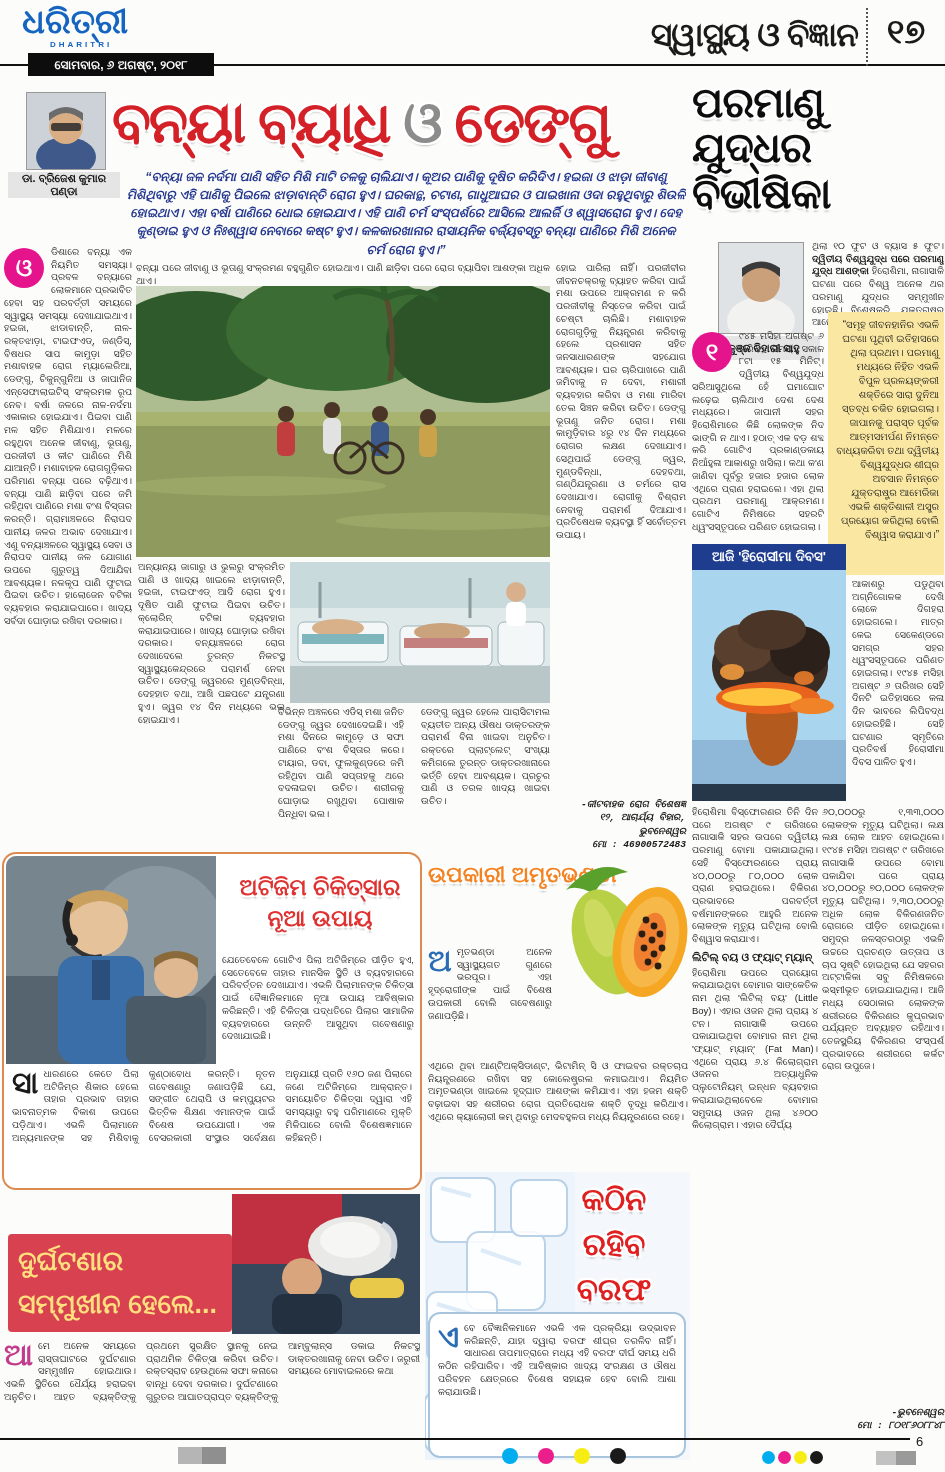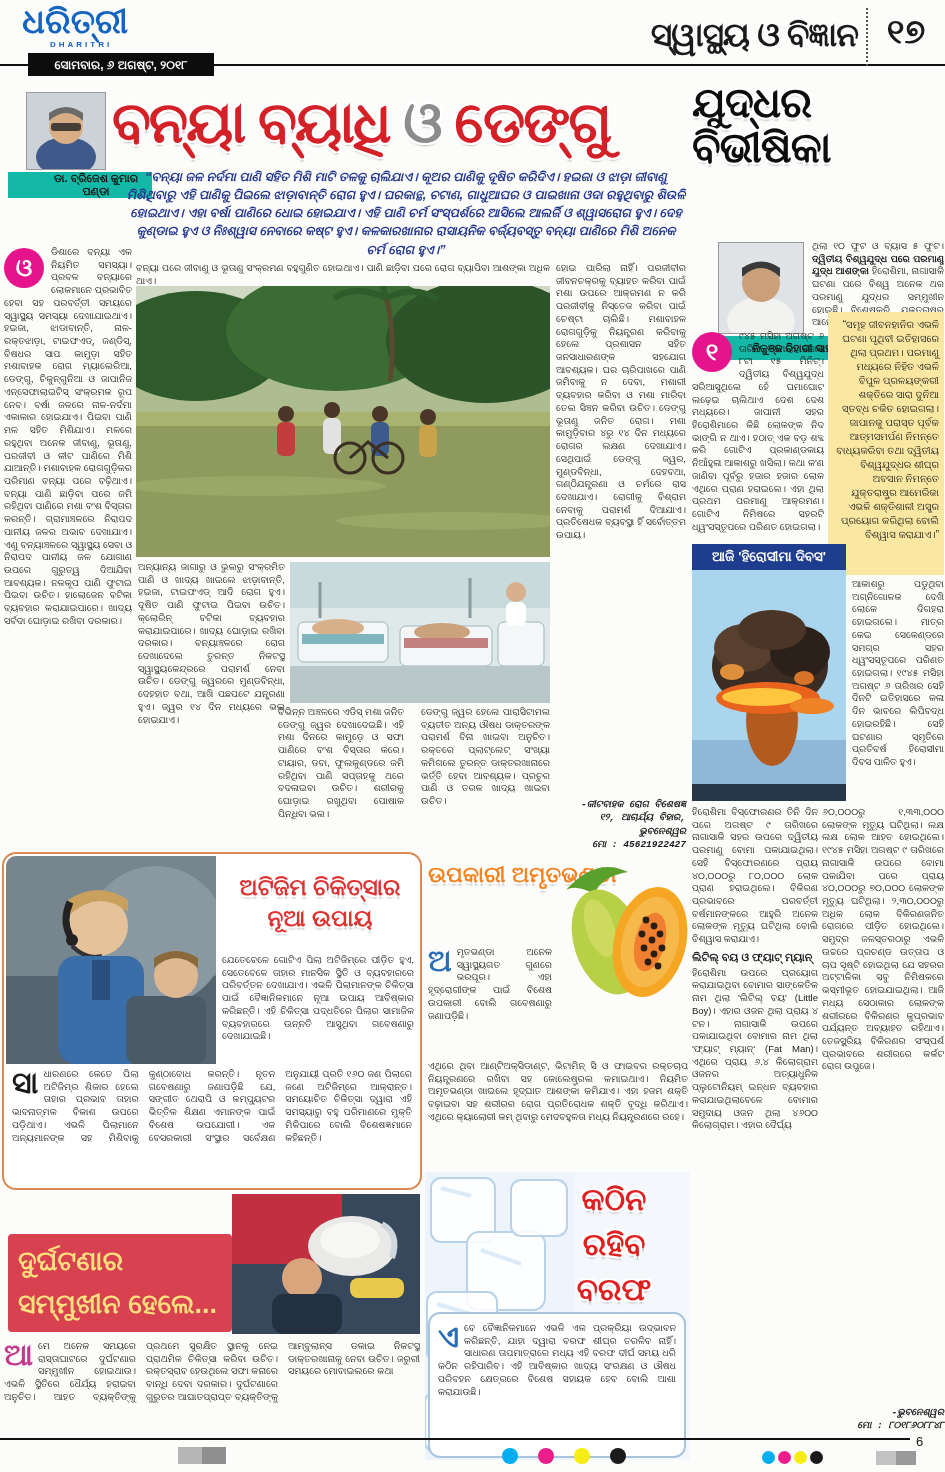--- a/index.html
+++ b/index.html
@@ -2,22 +2,22 @@
 <html><head>
 <meta charset="utf-8">
 <style>
   html,body{margin:0;padding:0;background:#e8e8e4;}
   .page{position:relative;width:945px;height:1472px;background:#fcfcfa;overflow:hidden;
         font-family:"Liberation Sans",sans-serif;color:#1a1a1a;}
   .abs{position:absolute;}
   .body{font-size:9.5px;line-height:1.34;text-align:justify;overflow:hidden;}
   .b{font-weight:bold;}
   .i{font-style:italic;}
-  .caption{background:#14b8a6;color:#111;font-weight:bold;font-size:11px;
-           display:flex;align-items:center;justify-content:center;text-align:center;padding-left:32px;}
+  .caption{background:#e5e5e5;color:#111;font-weight:bold;font-size:11px;
+           display:flex;align-items:center;justify-content:center;text-align:center;}
   .dropcircle{float:left;width:40px;height:40px;border-radius:50%;background:#e5148c;
               color:#fff;font-weight:bold;font-size:24px;text-align:center;line-height:40px;
               margin:2px 7px 2px 0;}
   .dropplain{float:left;font-size:30px;font-weight:bold;line-height:.95;margin:1px 5px 0 0;}
   .outline-w{text-shadow:-2px -2px 0 #fff,2px -2px 0 #fff,-2px 2px 0 #fff,2px 2px 0 #fff,
              0 3px 2px rgba(0,0,0,.25);}
   .ph{overflow:hidden;background:#ccc;}
   .ph svg{display:block;}
   .byline{font-weight:bold;font-style:italic;text-align:right;font-size:9.5px;line-height:1.4;font-family:Liberation Mono, monospace;}
   .dot{display:inline-block;border-radius:50%;vertical-align:middle;}
@@ -111,25 +111,26 @@
   </div>
 
   <div class="abs body" style="left:278px;top:706px;width:126px;height:139px;">ବିଭିନ୍ନ ଅଞ୍ଚଳରେ ଏଡିସ୍ ମଶା ଜନିତ ଡେଙ୍ଗୁ ଜ୍ୱର ଦେଖାଦେଇଛି। ଏହି ମଶା ଦିନରେ କାମୁଡ଼େ ଓ ସଫା ପାଣିରେ ବଂଶ ବିସ୍ତାର କରେ। ଟାୟାର, ଡବା, ଫୁଲକୁଣ୍ଡରେ ଜମି ରହିଥିବା ପାଣି ସପ୍ତାହକୁ ଥରେ ବଦଳାଇବା ଉଚିତ। ଶରୀରକୁ ଘୋଡ଼ାଇ ରଖୁଥିବା ପୋଷାକ ପିନ୍ଧିବା ଭଲ।</div>
   <div class="abs body" style="left:421px;top:706px;width:129px;height:139px;">ଡେଙ୍ଗୁ ଜ୍ୱର ହେଲେ ପାରାସିଟାମଲ ବ୍ୟତୀତ ଅନ୍ୟ ଔଷଧ ଡାକ୍ତରଙ୍କ ପରାମର୍ଶ ବିନା ଖାଇବା ଅନୁଚିତ। ରକ୍ତରେ ପ୍ଲାଟ୍‌ଲେଟ୍ ସଂଖ୍ୟା କମିଗଲେ ତୁରନ୍ତ ଡାକ୍ତରଖାନାରେ ଭର୍ତ୍ତି ହେବା ଆବଶ୍ୟକ। ପ୍ରଚୁର ପାଣି ଓ ତରଳ ଖାଦ୍ୟ ଖାଇବା ଉଚିତ।</div>
 
   <div class="abs" style="left:556px;top:262px;width:130px;height:584px;">
     <div class="body" style="height:536px;">ହୋଇ ପାରିଲା ନାହିଁ। ପରଜୀବୀର ଜୀବନଚକ୍ରକୁ ବ୍ୟାହତ କରିବା ପାଇଁ ମଶା ଉପରେ ଆକ୍ରମଣ ନ କରି ପରଜୀବୀକୁ ନିସ୍ତେଜ କରିବା ପାଇଁ ଚେଷ୍ଟା ଚାଲିଛି। ମଶାବାହକ ରୋଗଗୁଡ଼ିକୁ ନିୟନ୍ତ୍ରଣ କରିବାକୁ ହେଲେ ପ୍ରଶାସନ ସହିତ ଜନସାଧାରଣଙ୍କ ସହଯୋଗ ଆବଶ୍ୟକ। ଘର ଚାରିପାଖରେ ପାଣି ଜମିବାକୁ ନ ଦେବା, ମଶାରୀ ବ୍ୟବହାର କରିବା ଓ ମଶା ମାରିବା ତେଲ ସିଞ୍ଚନ କରିବା ଉଚିତ। ଡେଙ୍ଗୁ ଭୂତାଣୁ ଜନିତ ରୋଗ। ମଶା କାମୁଡ଼ିବାର ୪ରୁ ୧୪ ଦିନ ମଧ୍ୟରେ ରୋଗର ଲକ୍ଷଣ ଦେଖାଯାଏ। ସେଥିପାଇଁ ଡେଙ୍ଗୁ ଜ୍ୱର, ମୁଣ୍ଡବିନ୍ଧା, ଦେହବଥା, ଗଣ୍ଠିଯନ୍ତ୍ରଣା ଓ ଚର୍ମରେ ରାସ ଦେଖାଯାଏ। ରୋଗୀକୁ ବିଶ୍ରାମ ନେବାକୁ ପରାମର୍ଶ ଦିଆଯାଏ। ପ୍ରତିଷେଧକ ବ୍ୟବସ୍ଥା ହିଁ ସର୍ବୋତ୍ତମ ଉପାୟ।</div>
     <div class="byline">
       <div>-କୀଟବାହକ ରୋଗ ବିଶେଷଜ୍ଞ</div>
       <div>୧୨, ଆଚାର୍ଯ୍ୟ ବିହାର, ଭୁବନେଶ୍ୱର</div>
-      <div>ମୋ : 45621922427</div>
+      <div>ମୋ : 46900572483</div>
     </div>
   </div>
 
   <div class="abs outline-w" style="left:692px;top:80px;width:252px;height:158px;font-size:42px;font-weight:800;line-height:1.08;letter-spacing:-1px;color:#0d0d0d;">
+    <div>ପରମାଣୁ</div>
     <div>ଯୁଦ୍ଧର ବିଭୀଷିକା</div>
   </div>
 
   <div class="abs ph" style="left:718px;top:242px;width:84px;height:90px;border:1px solid #999;">
     <svg width="84" height="90">
         <rect width="84" height="90" fill="#dfe3e6"></rect>
         <ellipse cx="42" cy="78" rx="34" ry="24" fill="#f2f2f0"></ellipse>
         <circle cx="42" cy="40" r="19" fill="#caa07a"></circle>
         <path d="M23 34 q19 -18 38 0 l0 -9 q-19 -13 -38 0 z" fill="#3a3a3a"></path>
       </svg>

